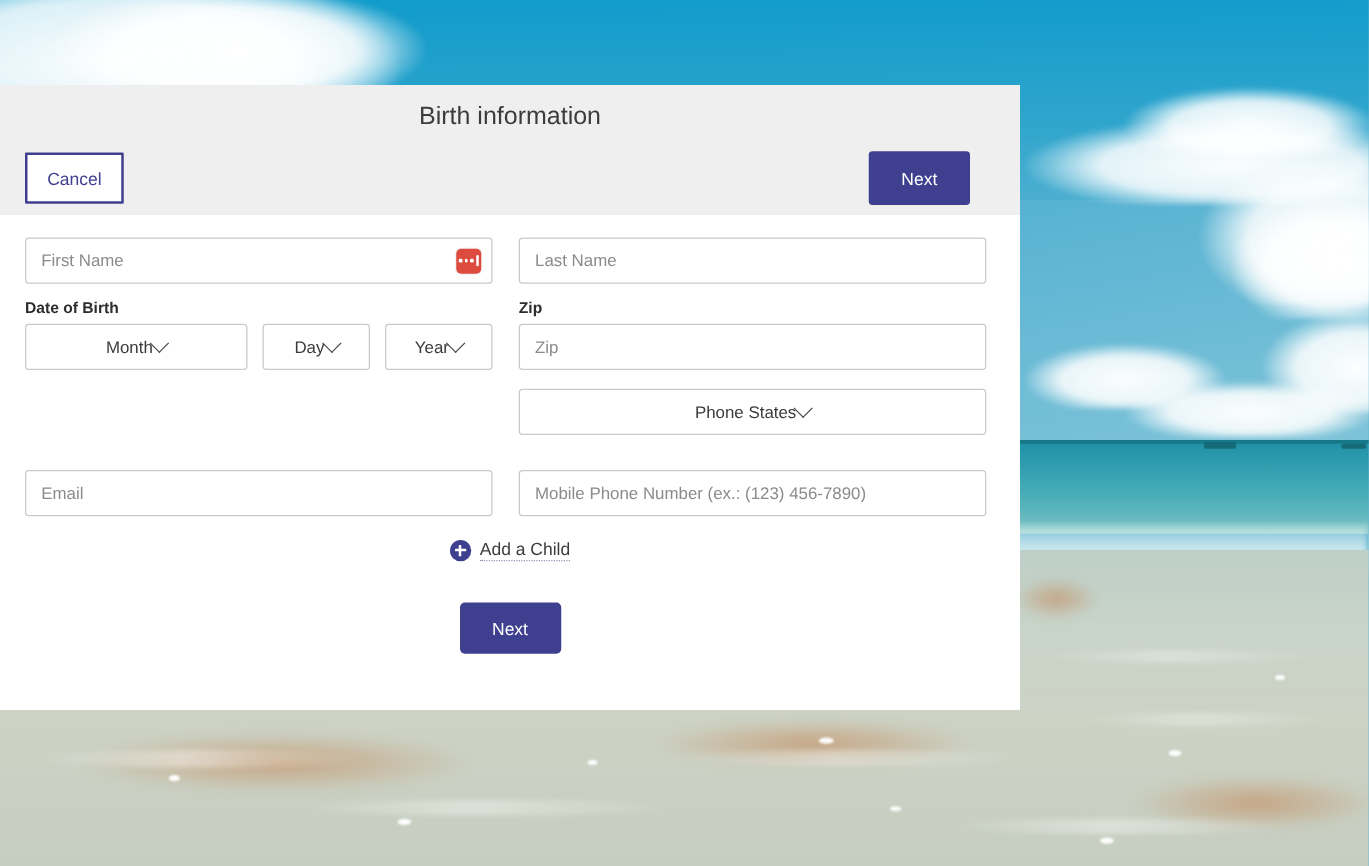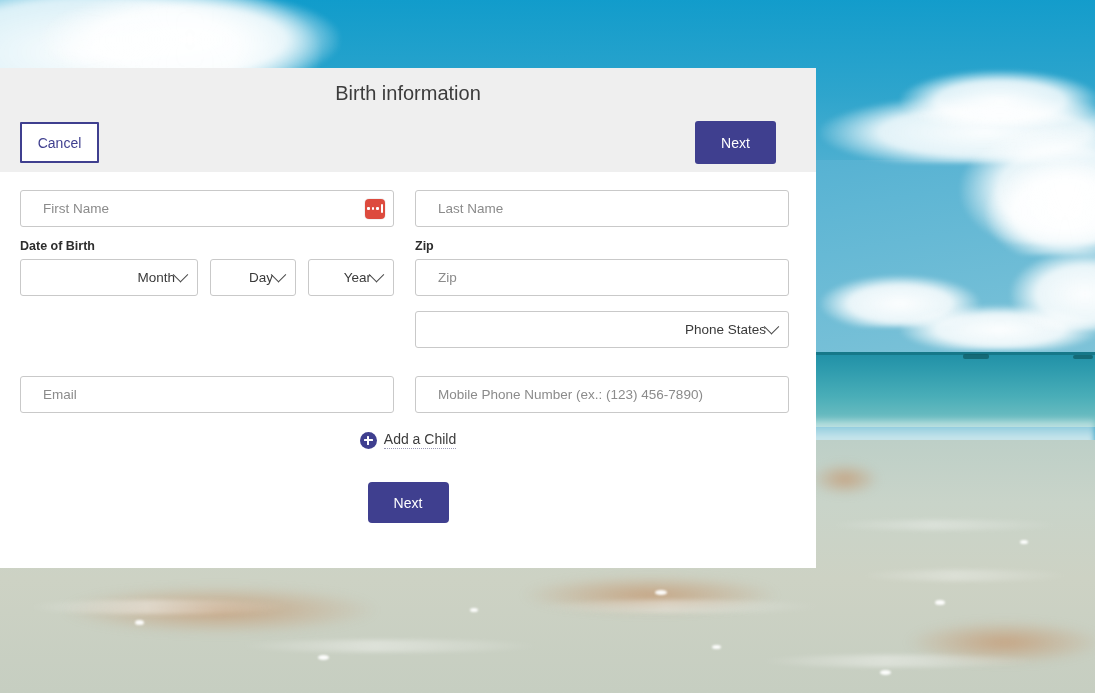--- a/index.html
+++ b/index.html
@@ -141,21 +141,21 @@
   }
   .col-left  { width: 374px; flex: 0 0 374px; }
   .col-right { width: 374px; flex: 0 0 374px; }
 
   .field {
     width: 100%;
     height: 37px;
     border: 1px solid #c9c9c9;
     border-radius: 3px;
     background: #fff;
-    padding: 0 22px;
+    padding: 0 12px;
     font-size: 13.5px;
     font-family: "Liberation Sans", sans-serif;
     color: #333;
     outline: none;
   }
   .field::placeholder { color: #8b8b8b; }
 
   .field-wrap { position: relative; }
 
   #autofill-icon {
@@ -196,21 +196,21 @@
     background: #fff;
     border: 1px solid #c9c9c9;
     border-radius: 3px;
     height: 37px;
     display: flex;
     align-items: center;
     padding: 0 11px;
     font-size: 13.5px;
     color: #3a3a3a;
     cursor: pointer;
-    justify-content: flex-end;
+    justify-content: center;
   }
   .sel.month { width: 183px; }
   .sel.day   { width: 88px; }
   .sel.year  { width: 88px; }
   .sel.country { width: 100%; }
 
   .chev {
     width: 11px; height: 11px;
     border-right: 1.6px solid #4a4a4a;
     border-bottom: 1.6px solid #4a4a4a;

